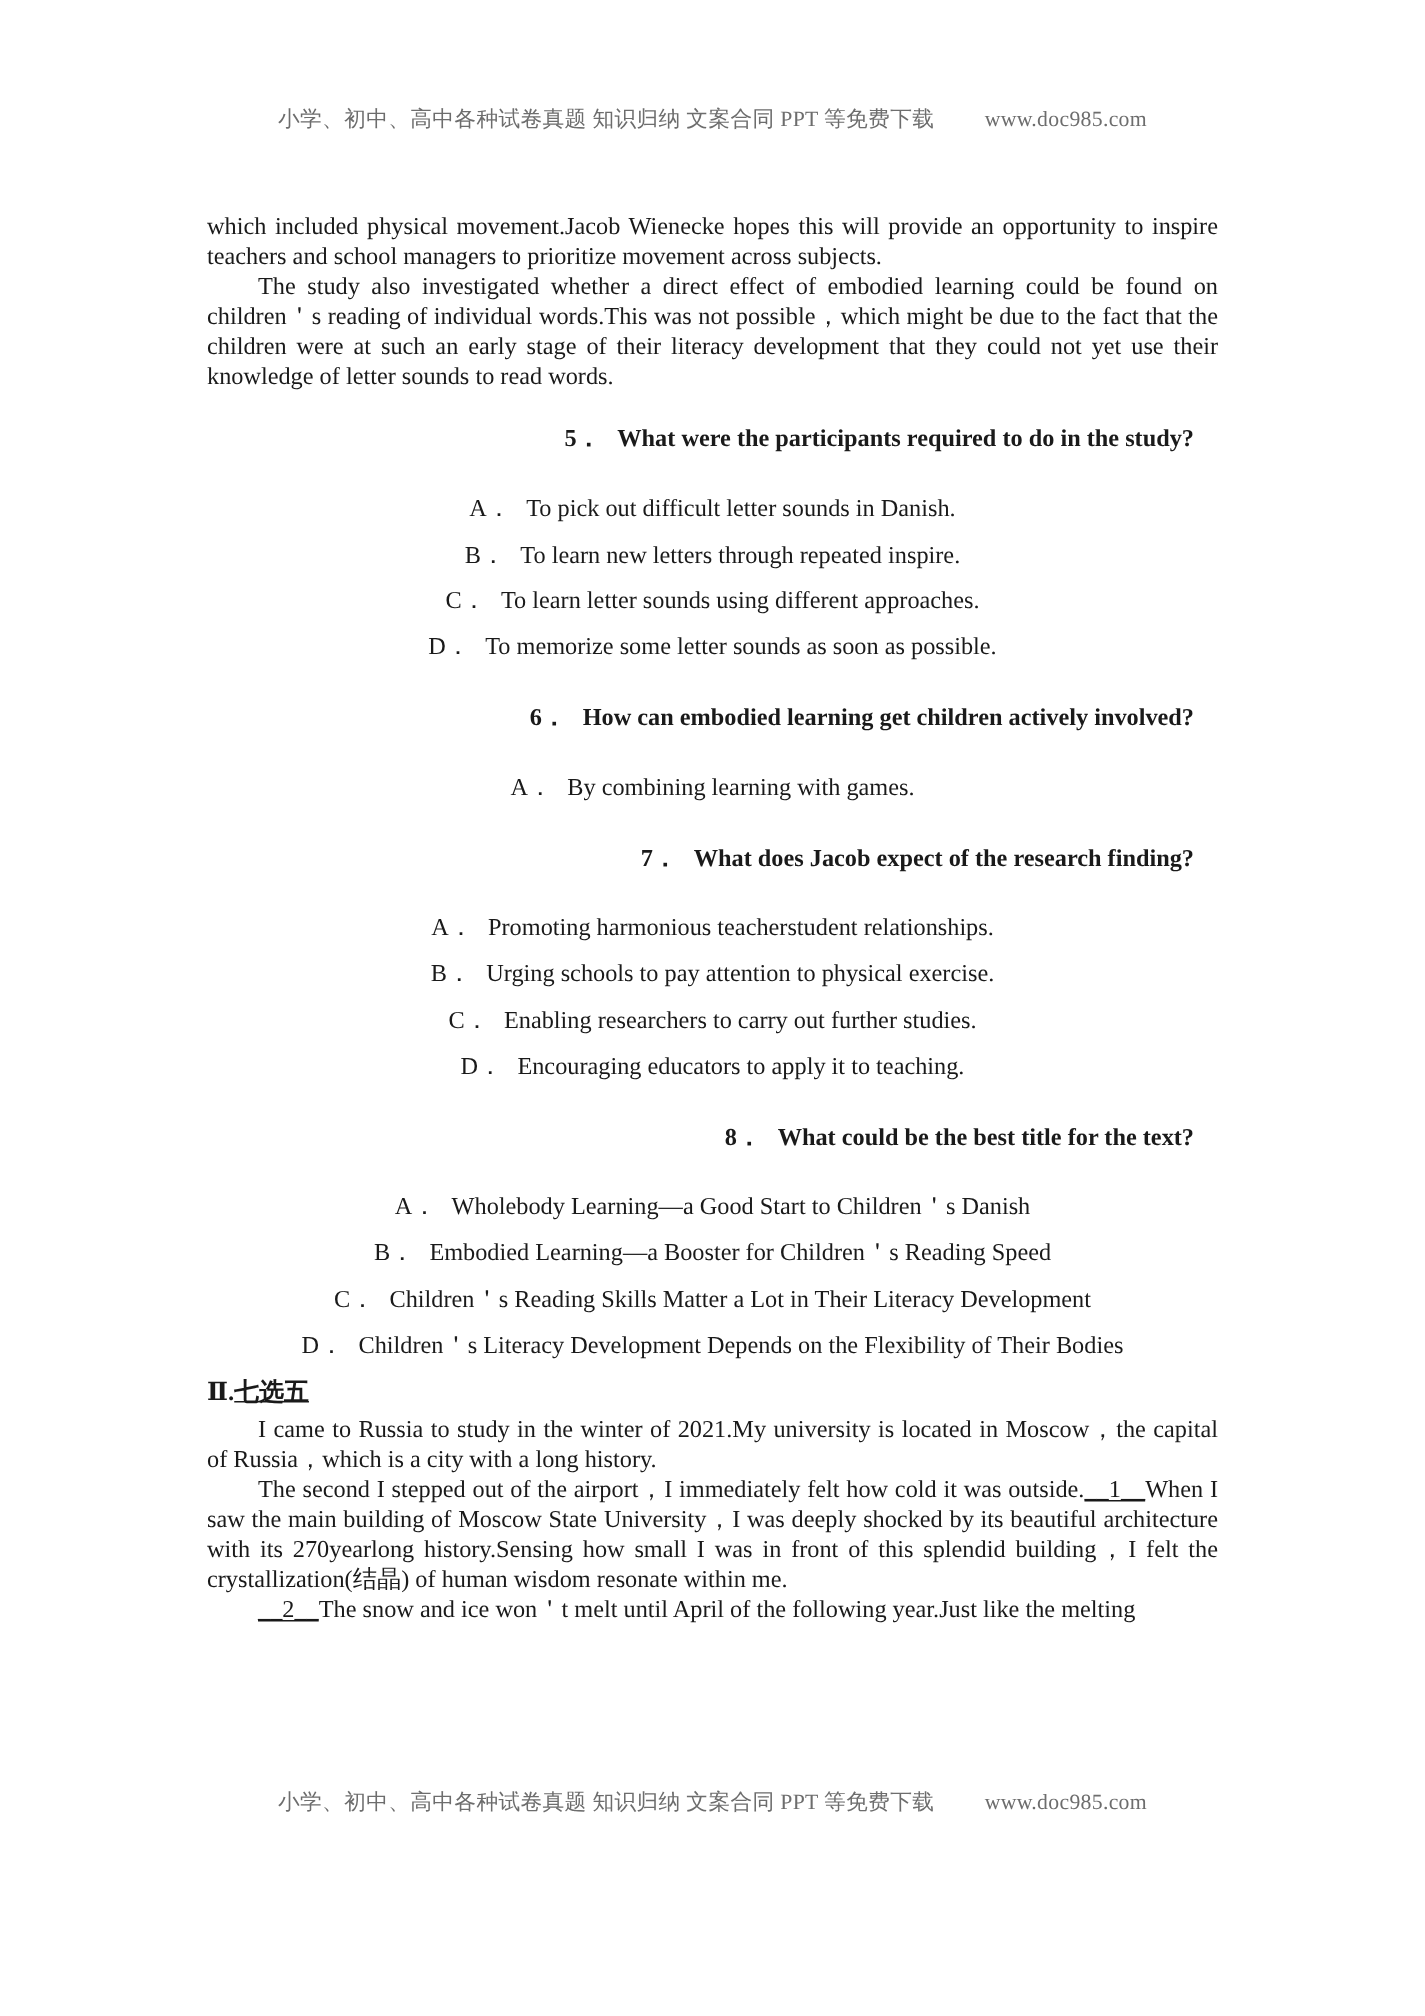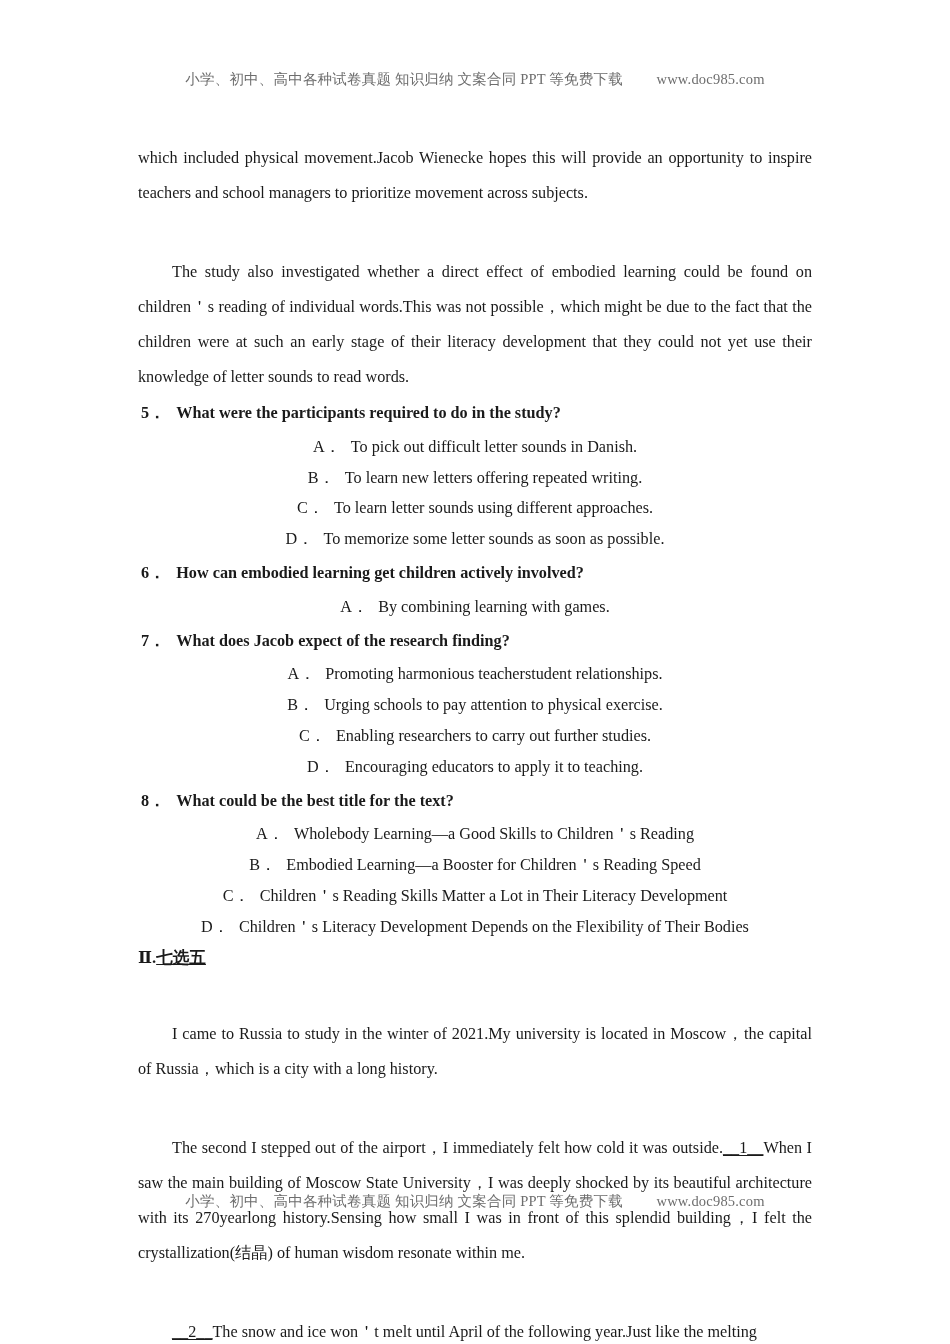--- a/index.html
+++ b/index.html
@@ -48,37 +48,36 @@
   .column {
     position: absolute;
     left: 138px;
     top: 141px;
     width: 674px;
   }
 
   p.body-par {
     margin: 0;
     font-size: 16.2px;
-    line-height: 35px;
+    line-height: 20px;
     text-align: justify;
     text-justify: inter-word;
     text-indent: 0;
   }
   p.body-par.indented {
     text-indent: 2.1em;
-    margin-top: 44px;
   }
 
   
   .question {
-    margin: 3px;
+    margin: 16px;
     font-size: 16.2px;
     line-height: 30.8px;
     font-weight: bold;
-    text-align: left;
+    text-align: right;
     white-space: nowrap;
   }
   .question .qnum {
     display: inline-block;
   }
   .question .sep {
     display: inline-block;
     width: 11px;
   }
 
@@ -138,21 +137,21 @@
 
     <p class="body-par indented">The study also investigated whether a direct effect of embodied learning could be found on children＇s reading of individual words.This was not possible，which might be due to the fact that the children were at such an early stage of their literacy development that they could not yet use their knowledge of letter sounds to read words.</p>
 
     <p class="question">
       <span class="qnum">5．</span><span class="sep"></span><span>What were the participants required to do in the study?</span>
     </p>
     <p class="option">
       <span class="olabel">A．</span><span class="sep"></span><span>To pick out difficult letter sounds in Danish.</span>
     </p>
     <p class="option">
-      <span class="olabel">B．</span><span class="sep"></span><span>To learn new letters offering repeated writing.</span>
+      <span class="olabel">B．</span><span class="sep"></span><span>To learn new letters through repeated inspire.</span>
     </p>
     <p class="option">
       <span class="olabel">C．</span><span class="sep"></span><span>To learn letter sounds using different approaches.</span>
     </p>
     <p class="option">
       <span class="olabel">D．</span><span class="sep"></span><span>To memorize some letter sounds as soon as possible.</span>
     </p>
 
     <p class="question">
       <span class="qnum">6．</span><span class="sep"></span><span>How can embodied learning get children actively involved?</span>
@@ -174,21 +173,21 @@
       <span class="olabel">C．</span><span class="sep"></span><span>Enabling researchers to carry out further studies.</span>
     </p>
     <p class="option">
       <span class="olabel">D．</span><span class="sep"></span><span>Encouraging educators to apply it to teaching.</span>
     </p>
 
     <p class="question">
       <span class="qnum">8．</span><span class="sep"></span><span>What could be the best title for the text?</span>
     </p>
     <p class="option">
-      <span class="olabel">A．</span><span class="sep"></span><span>Wholebody Learning—a Good Skills to Children＇s Reading</span>
+      <span class="olabel">A．</span><span class="sep"></span><span>Wholebody Learning—a Good Start to Children＇s Danish</span>
     </p>
     <p class="option">
       <span class="olabel">B．</span><span class="sep"></span><span>Embodied Learning—a Booster for Children＇s Reading Speed</span>
     </p>
     <p class="option">
       <span class="olabel">C．</span><span class="sep"></span><span>Children＇s Reading Skills Matter a Lot in Their Literacy Development</span>
     </p>
     <p class="option">
       <span class="olabel">D．</span><span class="sep"></span><span>Children＇s Literacy Development Depends on the Flexibility of Their Bodies</span>
     </p>

